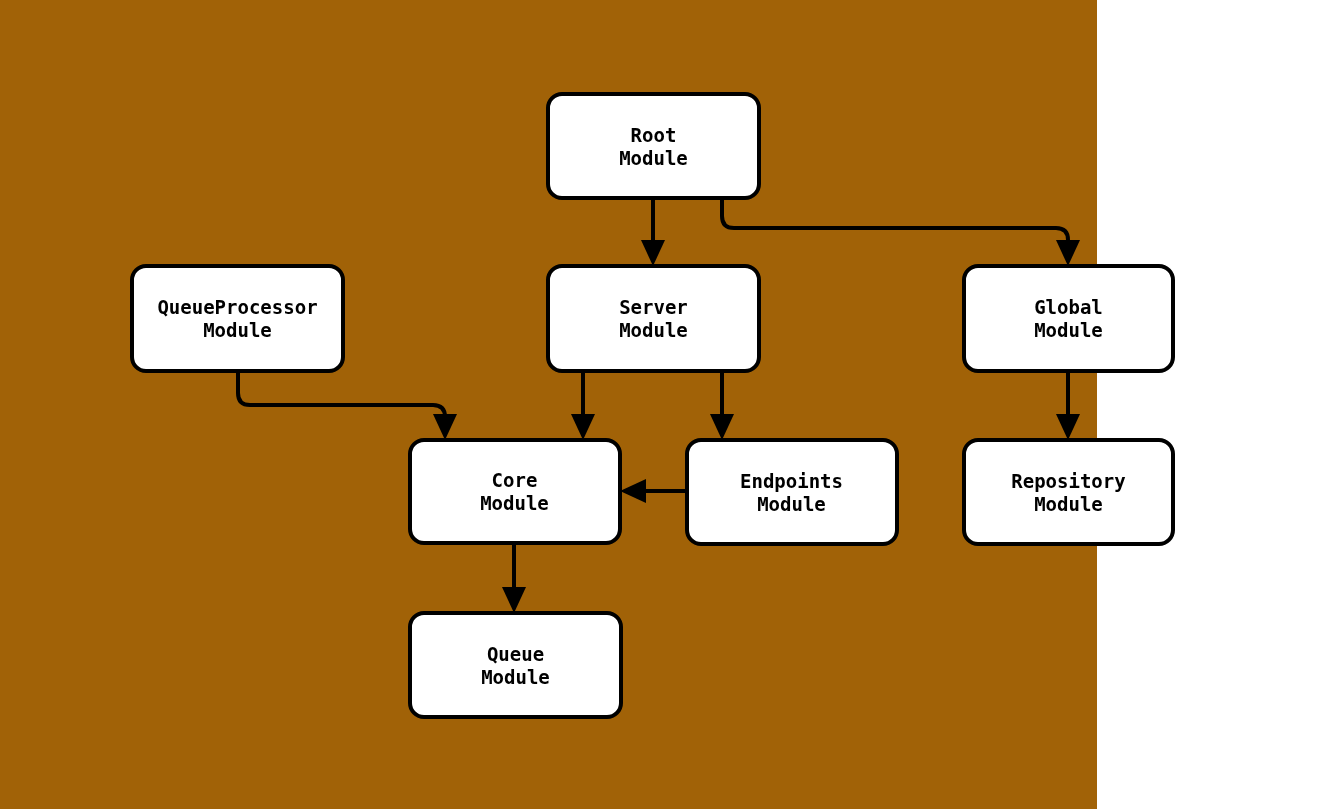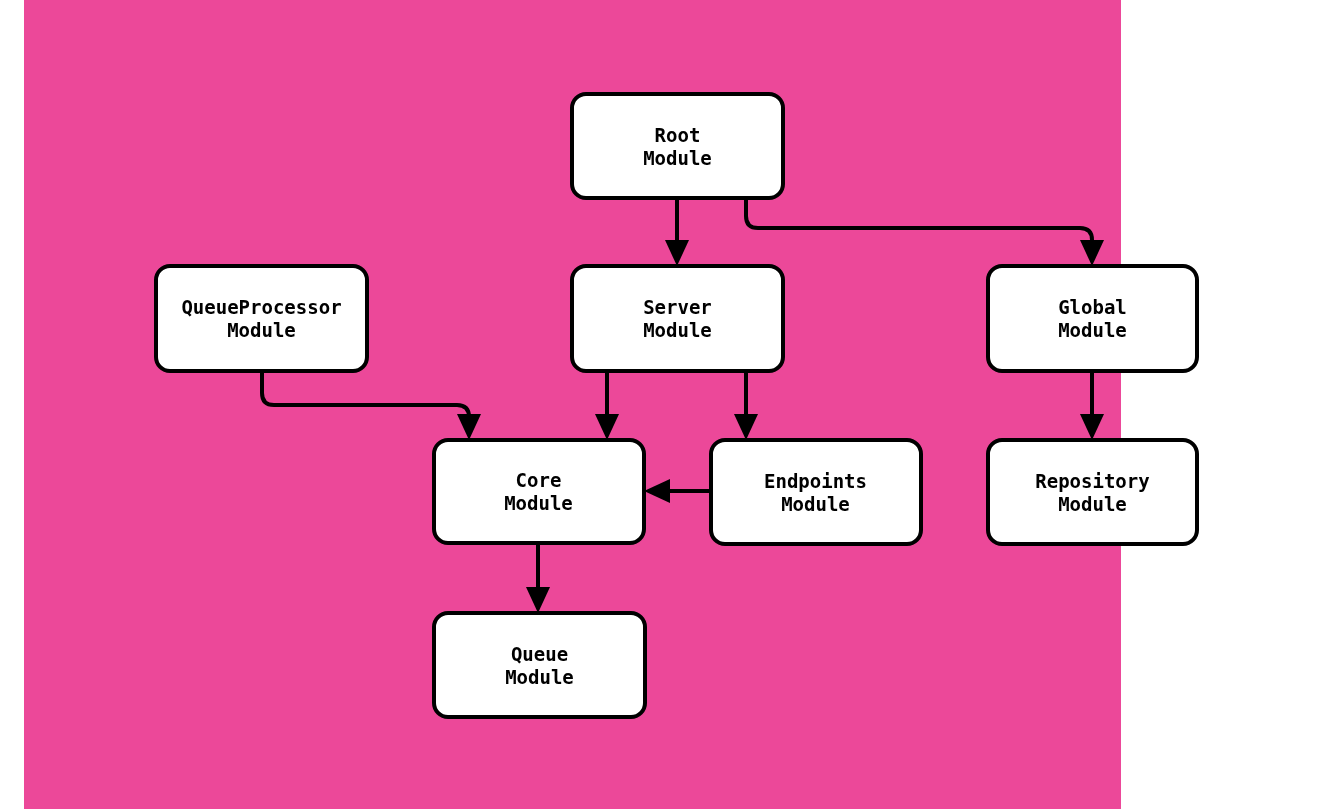--- a/index.html
+++ b/index.html
@@ -10,22 +10,21 @@
   body {
     width: 1337px;
     height: 809px;
     font-family: "DejaVu Sans Mono", monospace;
     overflow: hidden;
   }
   #diagram-root {
     position: relative;
     width: 1097px;
     height: 809px;
-    background: #ec4899;
-    margin-left: 24px;
+    background: #a16207;
   }
   svg#diagram-svg {
     display: block;
     width: 1337px;
     height: 809px;
   }
   .node-box {
     fill: #ffffff;
     stroke: #000000;
     stroke-width: 4;

